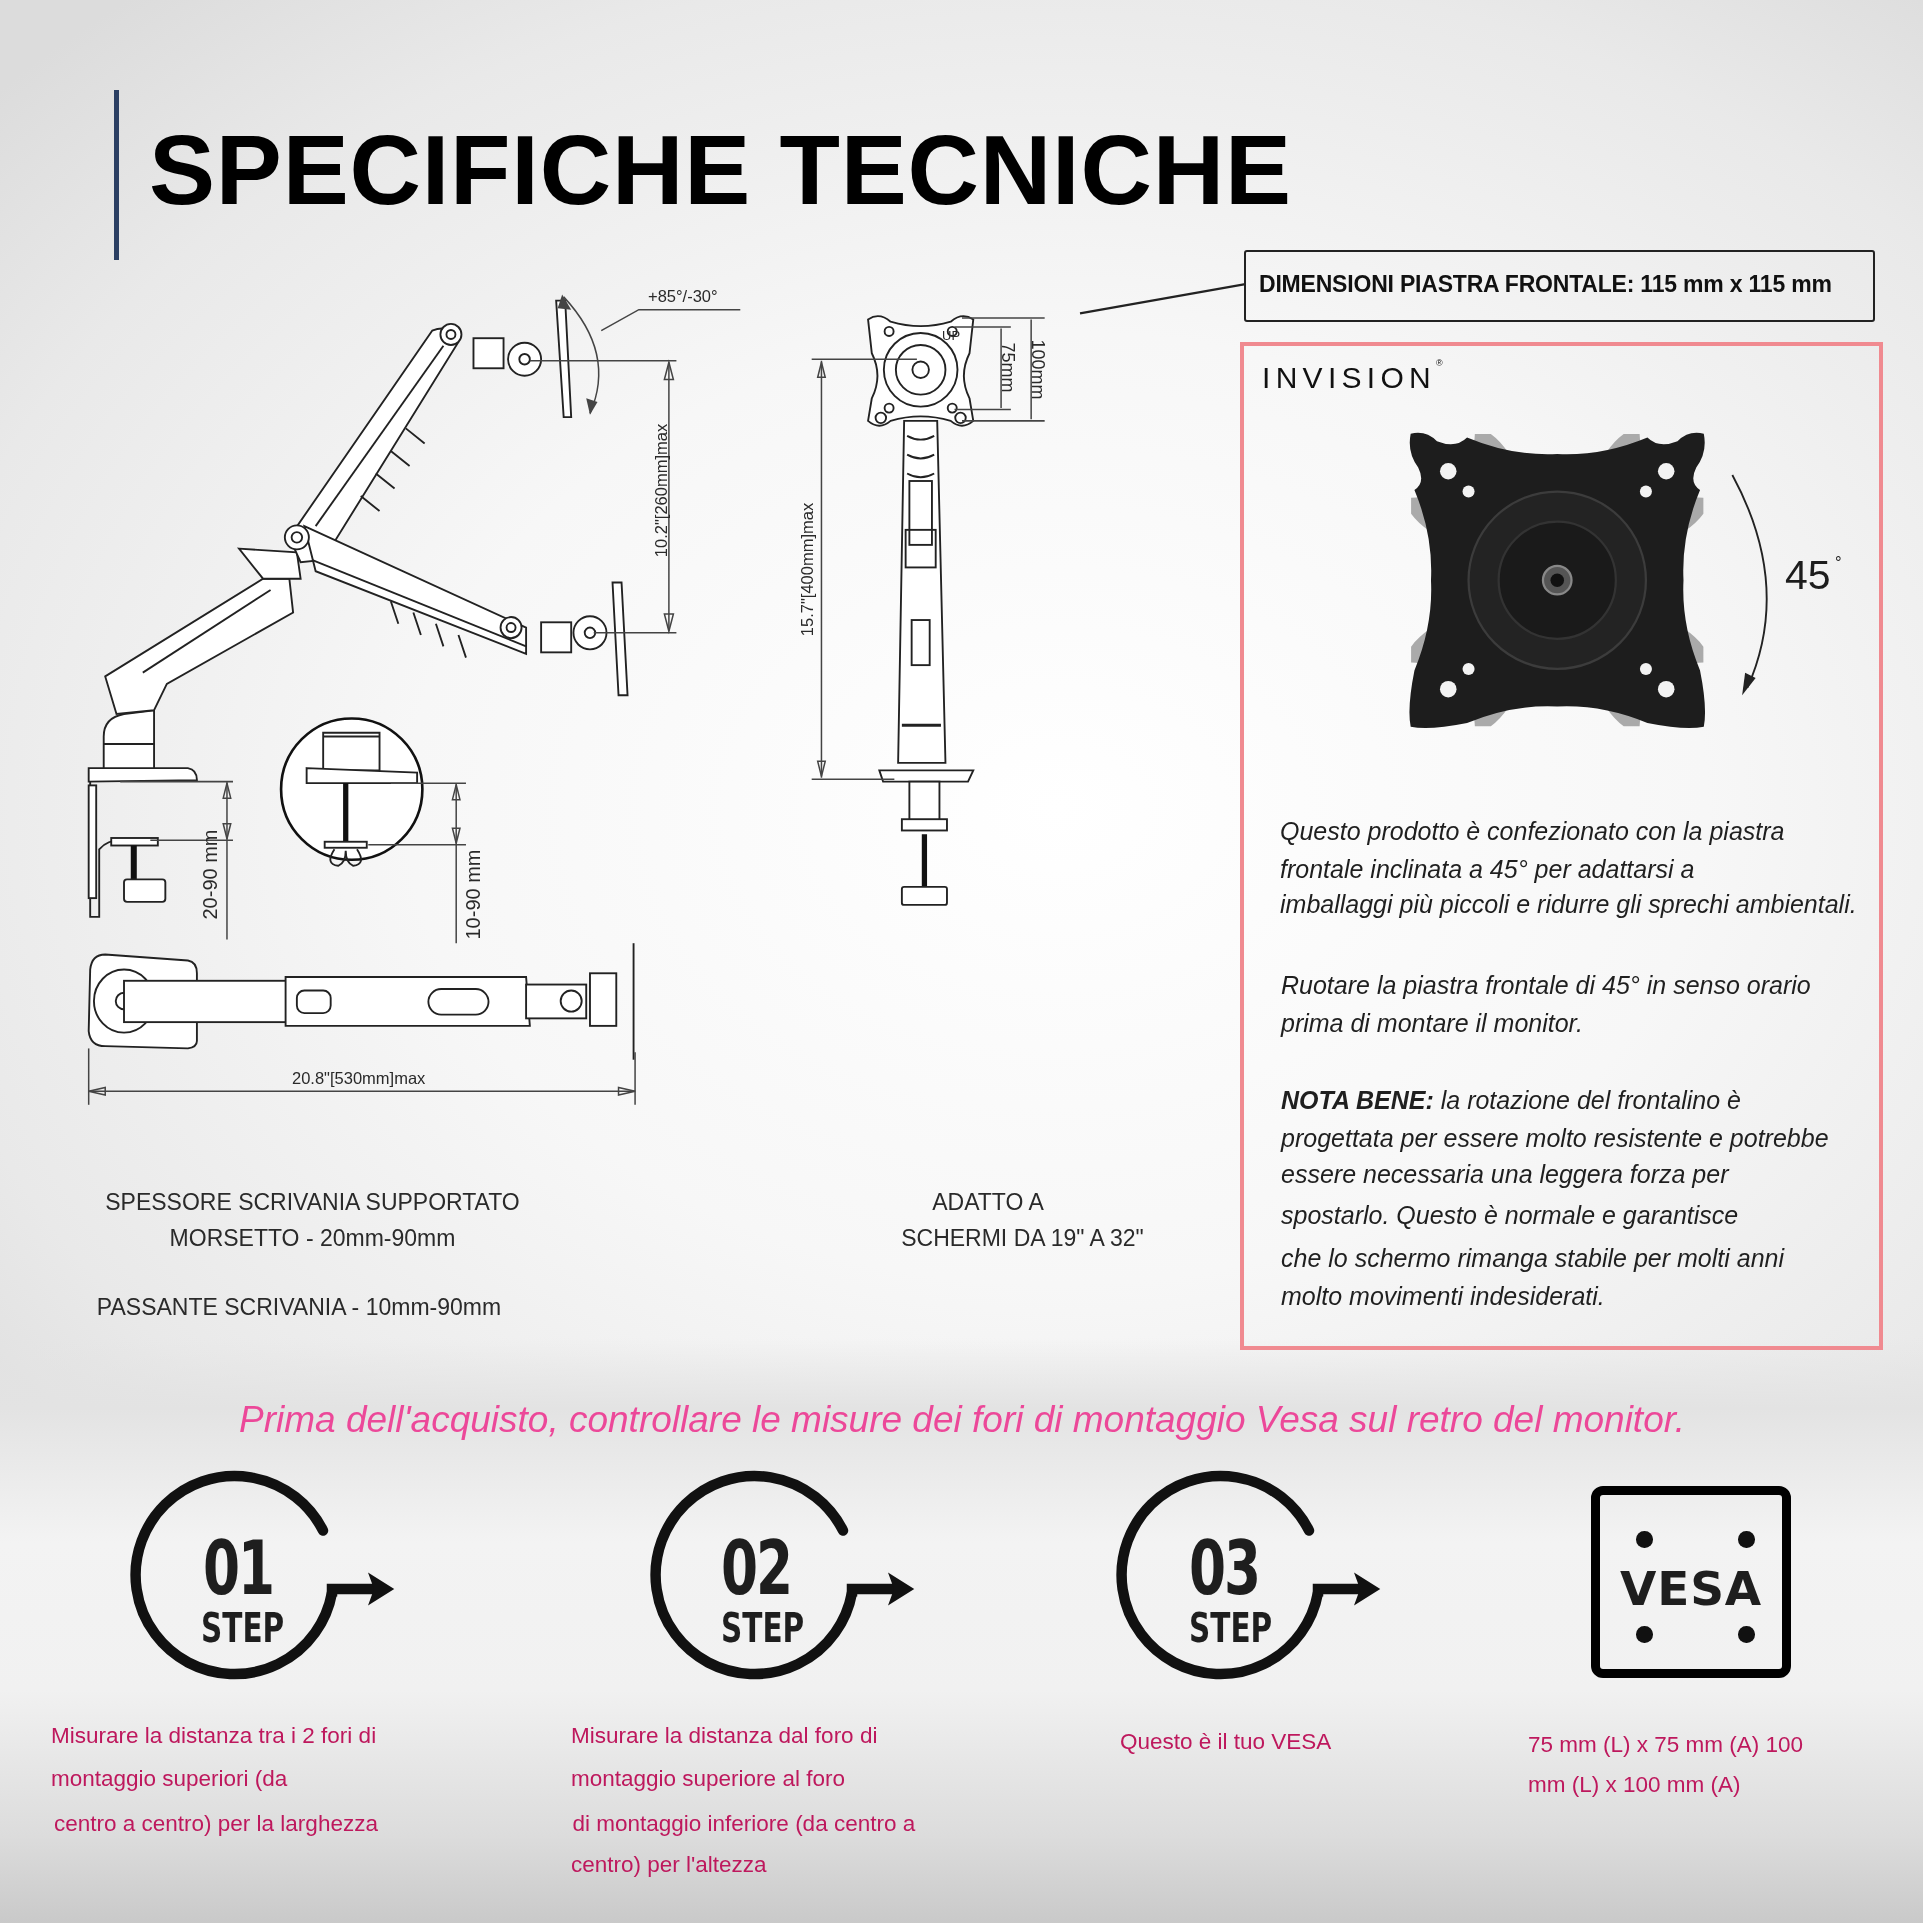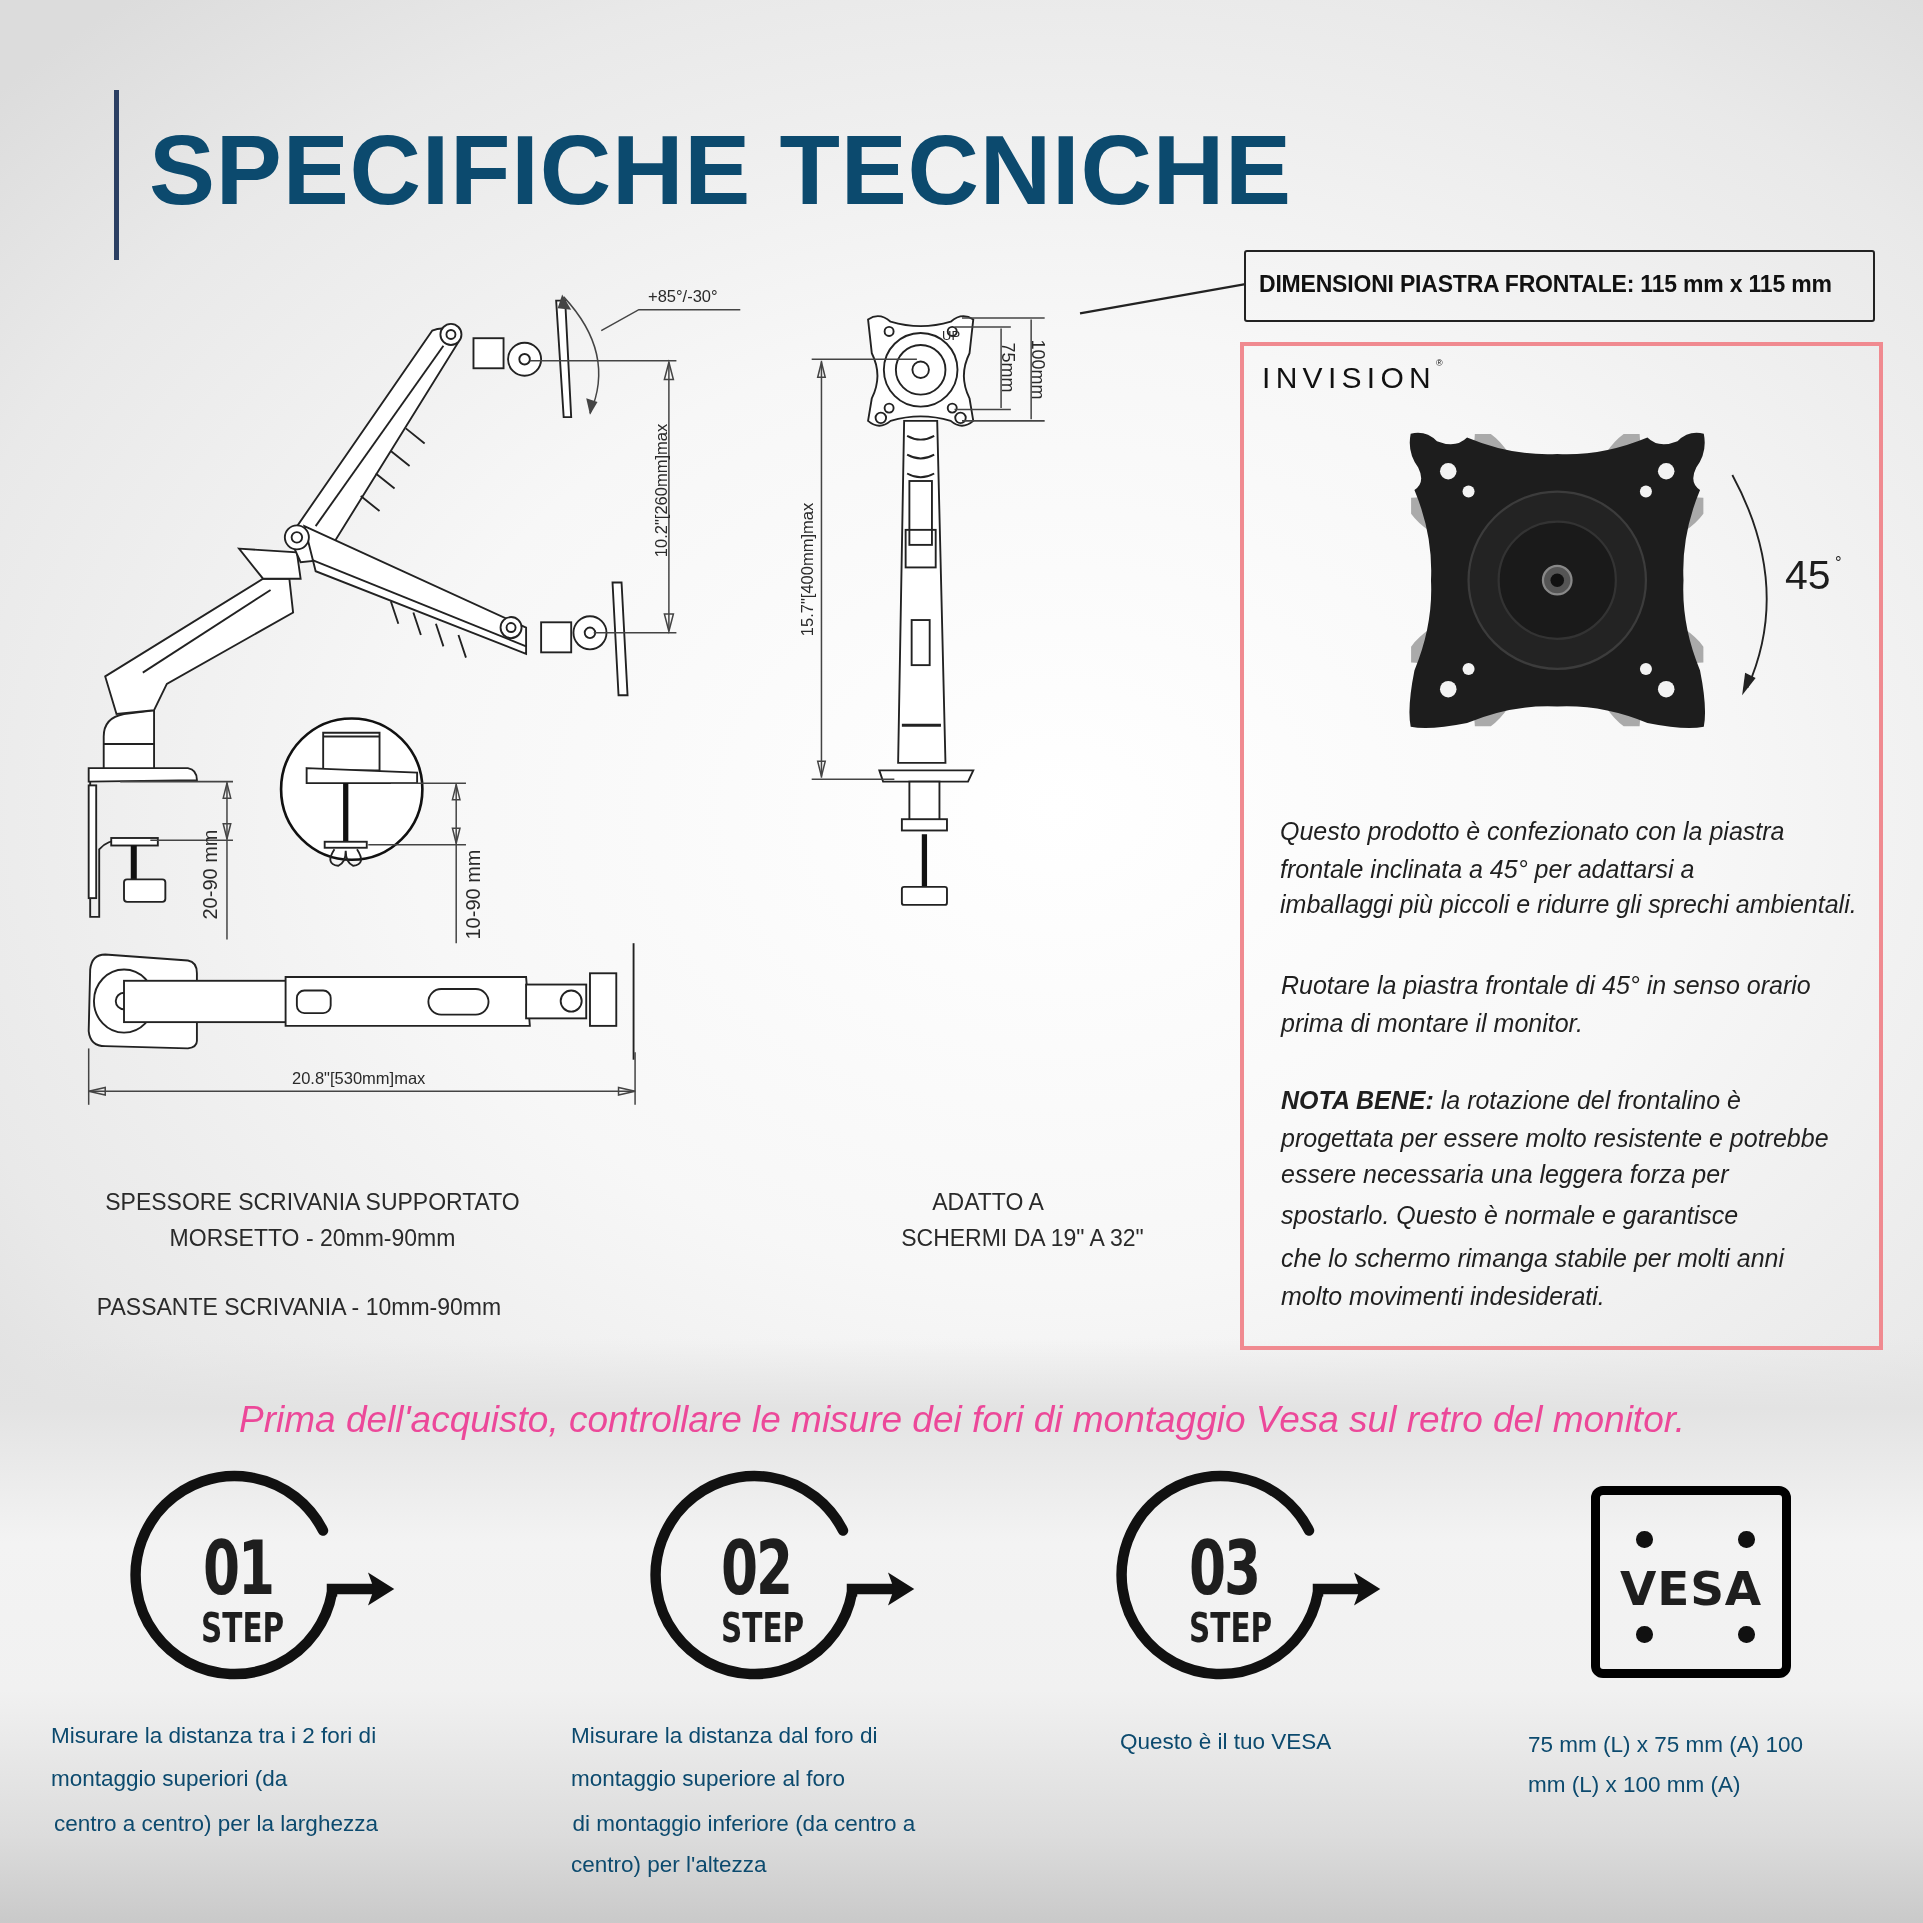--- a/index.html
+++ b/index.html
@@ -7,30 +7,30 @@
     width:1924px; height:1924px; overflow:hidden; position:relative;
     font-family:"Liberation Sans", sans-serif; color:#1e1e1e;
     background: radial-gradient(ellipse 75% 55% at 55% 42%, #ffffff 0%, #f7f7f7 45%, #e9e9e9 80%, #dcdcdc 100%);
   }
   .bottom-band {
     position:absolute; left:0; top:1338px; width:1924px; height:586px;
     background: linear-gradient(180deg, rgba(225,225,225,0) 0%, #e3e3e3 12%, #f3f3f3 35%, #f1f1f1 60%, #dcdcdc 85%, #c9c9c9 100%);
   }
   .abs { position:absolute; }
   .title-bar { left:114px; top:90px; width:5.3px; height:170px; background:#2b3f63; }
-  .title { left:149px; top:113px; font-size:99px; font-weight:bold; color:#0c4a6e; letter-spacing:0.8px; white-space:nowrap; }
+  .title { left:149px; top:113px; font-size:99px; font-weight:bold; color:#000000; letter-spacing:0.8px; white-space:nowrap; }
   .dim-box { left:1244px; top:250px; width:631px; height:72px; border:2.3px solid #222; border-radius:3px; box-sizing:border-box; }
   .dim-text { left:1259px; top:271px; font-size:23px; font-weight:bold; color:#111; white-space:nowrap; letter-spacing:-0.2px; }
   .pink-panel { left:1240px; top:342px; width:643px; height:1008px; border:4.5px solid #f08a90; box-sizing:border-box; }
   .logo { left:1262px; top:361px; font-size:30px; letter-spacing:5.3px; font-weight:normal; color:#111; }
   .logo sup { font-size:9px; letter-spacing:0; vertical-align:top; position:relative; top:-3px; }
   .panel-text { font-size:25px; color:#1f1f1f; line-height:38px; white-space:nowrap;font-style:italic; }
   .caption { font-size:23px; color:#2a2a2a; white-space:nowrap; text-align:center; }
   .italic-note { left:0; width:1924px; top:1399px; text-align:center; font-size:37px; font-style:italic; color:#ec4899; }
-  .step-text { font-size:22.5px; color:#0c4a6e; line-height:42px; white-space:nowrap; }
+  .step-text { font-size:22.5px; color:#be185d; line-height:42px; white-space:nowrap; }
   .dim-label { font-size:16.5px; color:#2a2a2a; white-space:nowrap; }
   .rot { transform:rotate(-90deg); transform-origin:center center; }
   .rot90 { transform:rotate(90deg); transform-origin:center center; }
   svg { position:absolute; overflow:visible; }
   .line { stroke:#444; stroke-width:2; fill:none; }
   .draw { stroke:#222; stroke-width:2.5; fill:#fff; }
   .drawn { stroke:#222; stroke-width:2.5; fill:none; }
   .step-num { font-family:"DejaVu Sans", sans-serif; font-weight:bold; }
 </style>
 </head>

